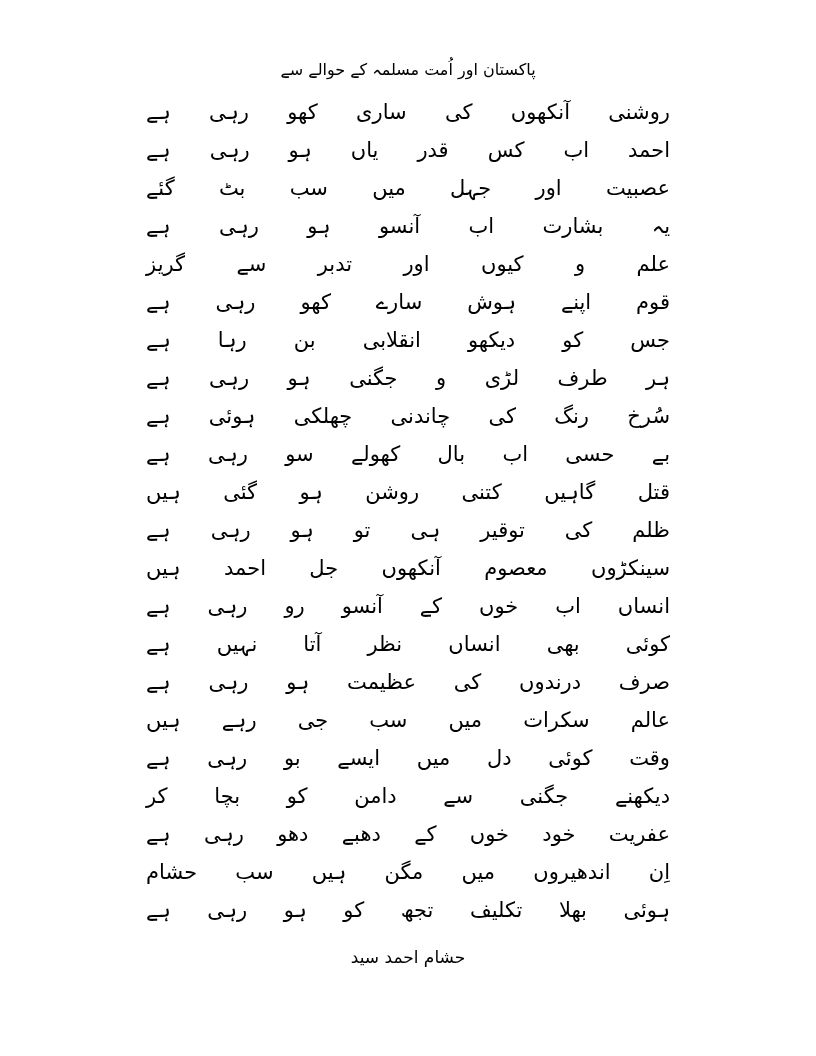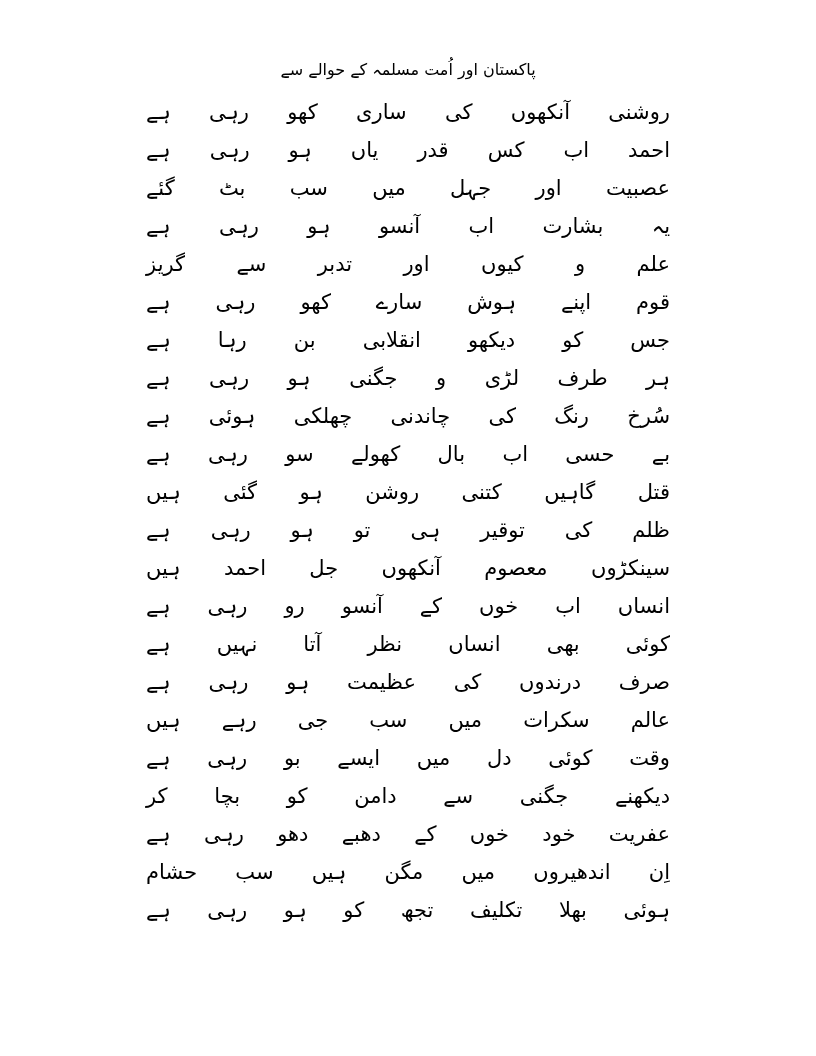--- a/index.html
+++ b/index.html
@@ -278,14 +278,15 @@
         <span class="w">بھلا</span>
         <span class="w">تکلیف</span>
         <span class="w">تجھ</span>
         <span class="w">کو</span>
         <span class="w">ہو</span>
         <span class="w">رہی</span>
         <span class="w">ہے</span>
       </div>
     </div>
 
+  <div class="poet-name">حشام احمد سید</div>
 
 </div>
 
 </body></html>

